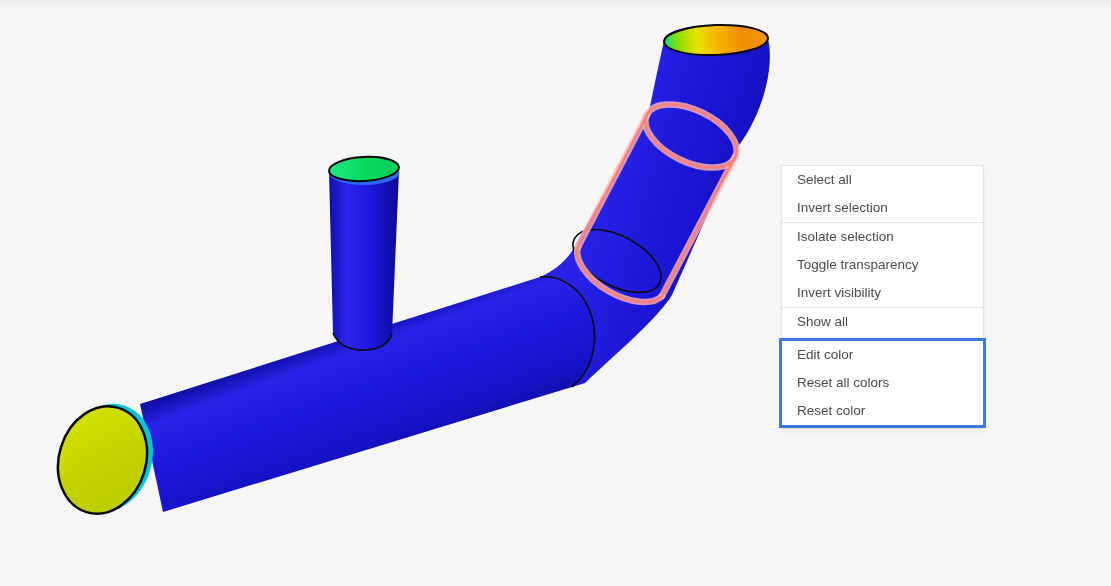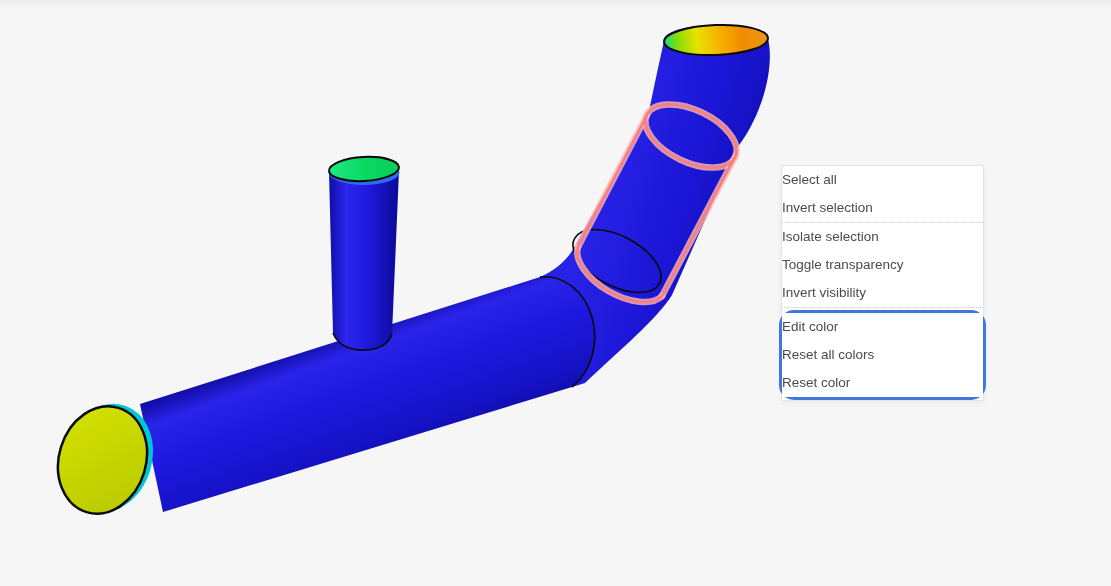--- a/index.html
+++ b/index.html
@@ -21,20 +21,21 @@
     position:absolute;left:781px;top:165px;width:203px;
     box-sizing:border-box;
     background:#ffffff;
     border:1px solid #e4e4e4;
     box-shadow:0 2px 6px rgba(0,0,0,.05);
     font-size:13.5px;color:#4b4b4b;
     user-select:none;
   }
   .menu-item{
     height:28px;line-height:28px;
+    padding-left:15px;
     white-space:nowrap;
     cursor:pointer;
     background:#fff;
   }
   .menu-sep{border-top:1px dotted #cccccc;height:0;}
   .menu-group{background:#fff;}
   .menu-group.highlighted{
     border:3px solid #3e78dd;
     margin:2px -3px 0 -3px;
   }
@@ -135,19 +136,22 @@
       <div class="menu-item">Select all</div>
       <div class="menu-item">Invert selection</div>
     </div>
     <div class="menu-sep"></div>
     <div class="menu-group">
       <div class="menu-item">Isolate selection</div>
       <div class="menu-item">Toggle transparency</div>
       <div class="menu-item">Invert visibility</div>
     </div>
     <div class="menu-sep"></div>
-    <div class="menu-group highlighted" style="border-color: rgb(62, 120, 221); border-radius: 15px;">
+    <div class="menu-group">
+      <div class="menu-item">Show all</div>
+    </div>
+    <div class="menu-group highlighted" style="border-color: rgb(62, 120, 221);">
       <div class="menu-item">Edit color</div>
       <div class="menu-item">Reset all colors</div>
       <div class="menu-item">Reset color</div>
     </div>
   </div>
 </div>
 
 </body></html>

